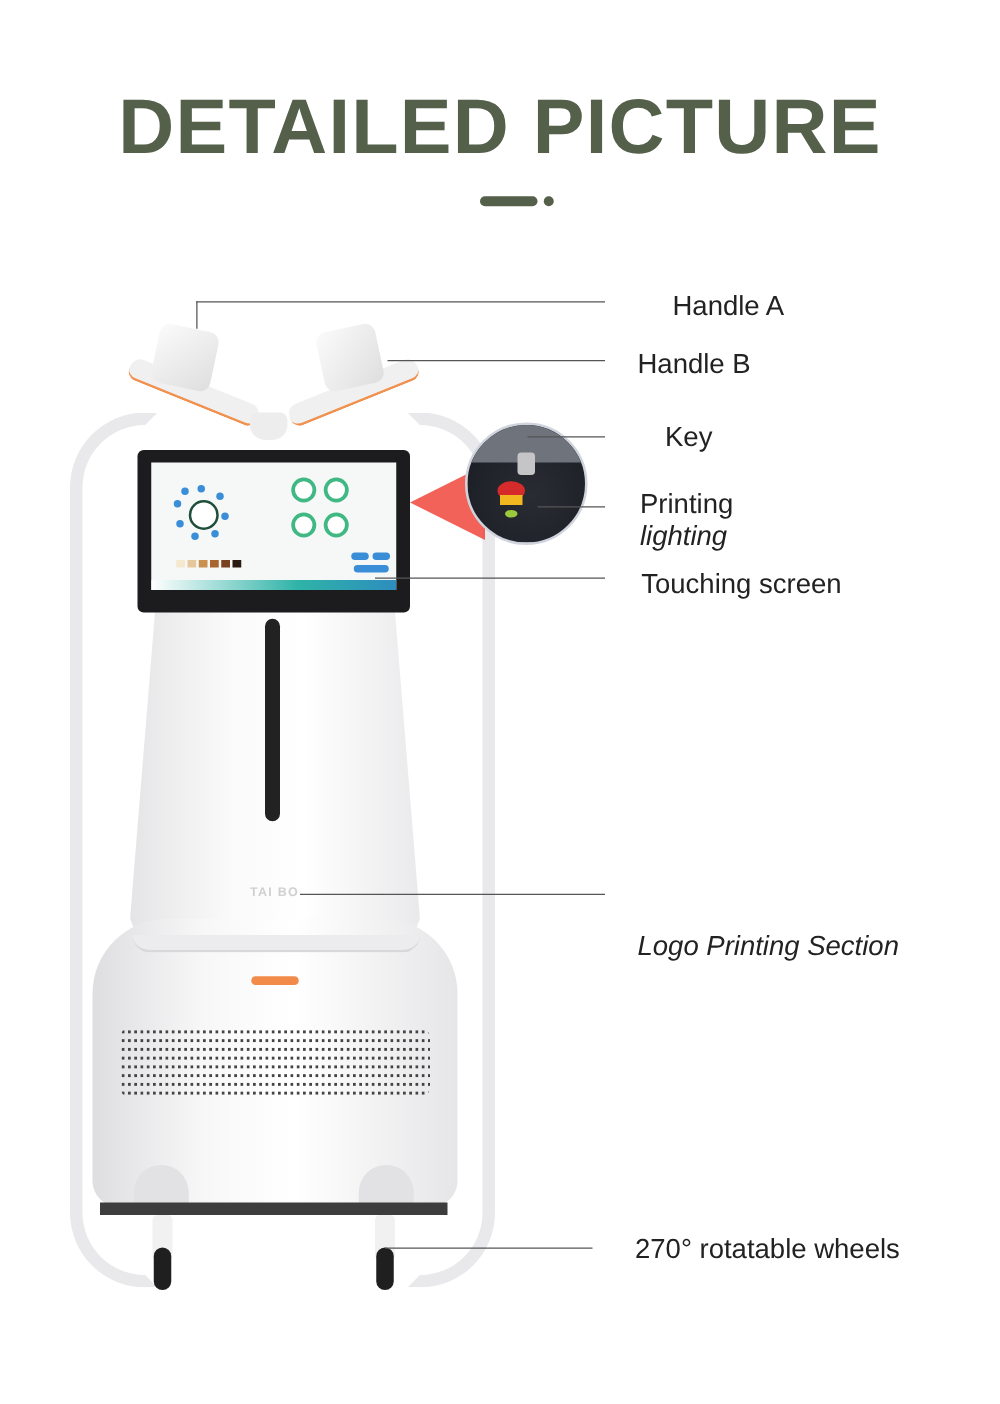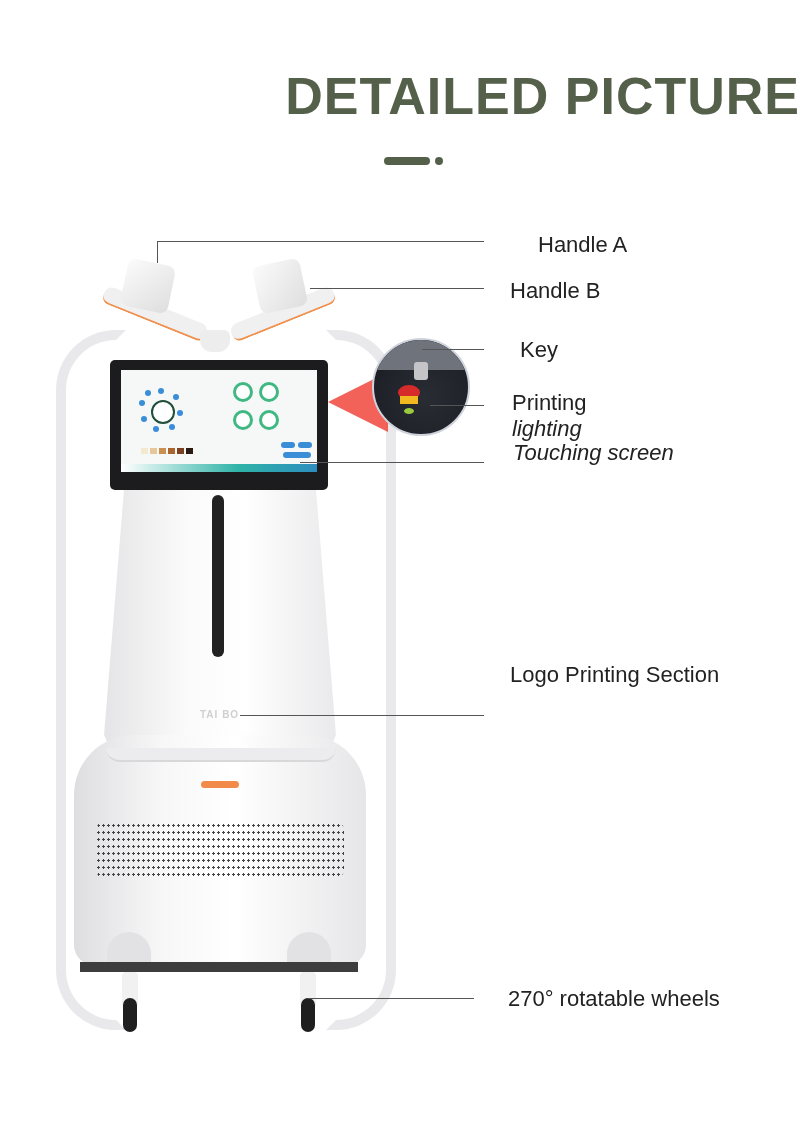--- a/index.html
+++ b/index.html
@@ -1,22 +1,22 @@
 <!DOCTYPE html>
 <html><head>
 <meta charset="utf-8">
 <style>
   html, body { margin: 0; padding: 0; }
   body {
     width: 800px; height: 1123px; background: #ffffff; position: relative; overflow: hidden;
     font-family: "Liberation Sans", sans-serif;
   }
   .title {
-    position: absolute; top: 66px; left: 0; width: 800px; text-align: right;
-    font-family: "Liberation Sans", sans-serif; font-weight: bold; font-size: 52px;
+    position: absolute; top: 66px; left: 0; width: 800px; text-align: center;
+    font-family: "Liberation Sans", sans-serif; font-weight: bold; font-size: 62px;
     color: #55604b; letter-spacing: 1px; margin: 0;
   }
   .divider-bar { position: absolute; left: 384px; top: 157px; width: 46px; height: 8px; border-radius: 4px; background: #55604b; }
   .divider-dot { position: absolute; left: 435px; top: 157px; width: 8px; height: 8px; border-radius: 50%; background: #55604b; }
 
   .label {
     position: absolute; font-size: 22px; color: #222; line-height: 26px; font-family: "Liberation Sans", sans-serif;
   }
   .leader { position: absolute; height: 1px; background: #555; }
   .vleader { position: absolute; width: 1px; background: #555; }
@@ -170,18 +170,18 @@
 <div class="leader" style="left:157px; top:241px; width:327px;"></div>
 <div class="leader" style="left:310px; top:288px; width:174px;"></div>
 <div class="leader" style="left:422px; top:349px; width:62px;"></div>
 <div class="leader" style="left:430px; top:405px; width:54px;"></div>
 <div class="leader" style="left:300px; top:462px; width:184px;"></div>
 <div class="leader" style="left:240px; top:715px; width:244px;"></div>
 <div class="leader" style="left:308px; top:998px; width:166px;"></div>
 
 <div class="label" style="left:538px; top:232px;">Handle A</div>
 <div class="label" style="left:510px; top:278px;">Handle B</div>
-<div class="label" style="left:520px; top:337px;">Key</div>
+<div class="label" style="left:532px; top:337px;">Key</div>
 <div class="label" style="left:512px; top:390px;">Printing</div>
 <div class="label" style="left:512px; top:416px;font-style:italic;">lighting</div>
-<div class="label" style="left:513px; top:440px;font-style:italic;">Touching screen</div>
-<div class="label" style="left:510px; top:662px;">Logo Printing Section</div>
+<div class="label" style="left:513px; top:454px;">Touching screen</div>
+<div class="label" style="left:510px; top:744px;font-style:italic;">Logo Printing Section</div>
 <div class="label" style="left:508px; top:986px;">270° rotatable wheels</div>
 
 </body></html>

